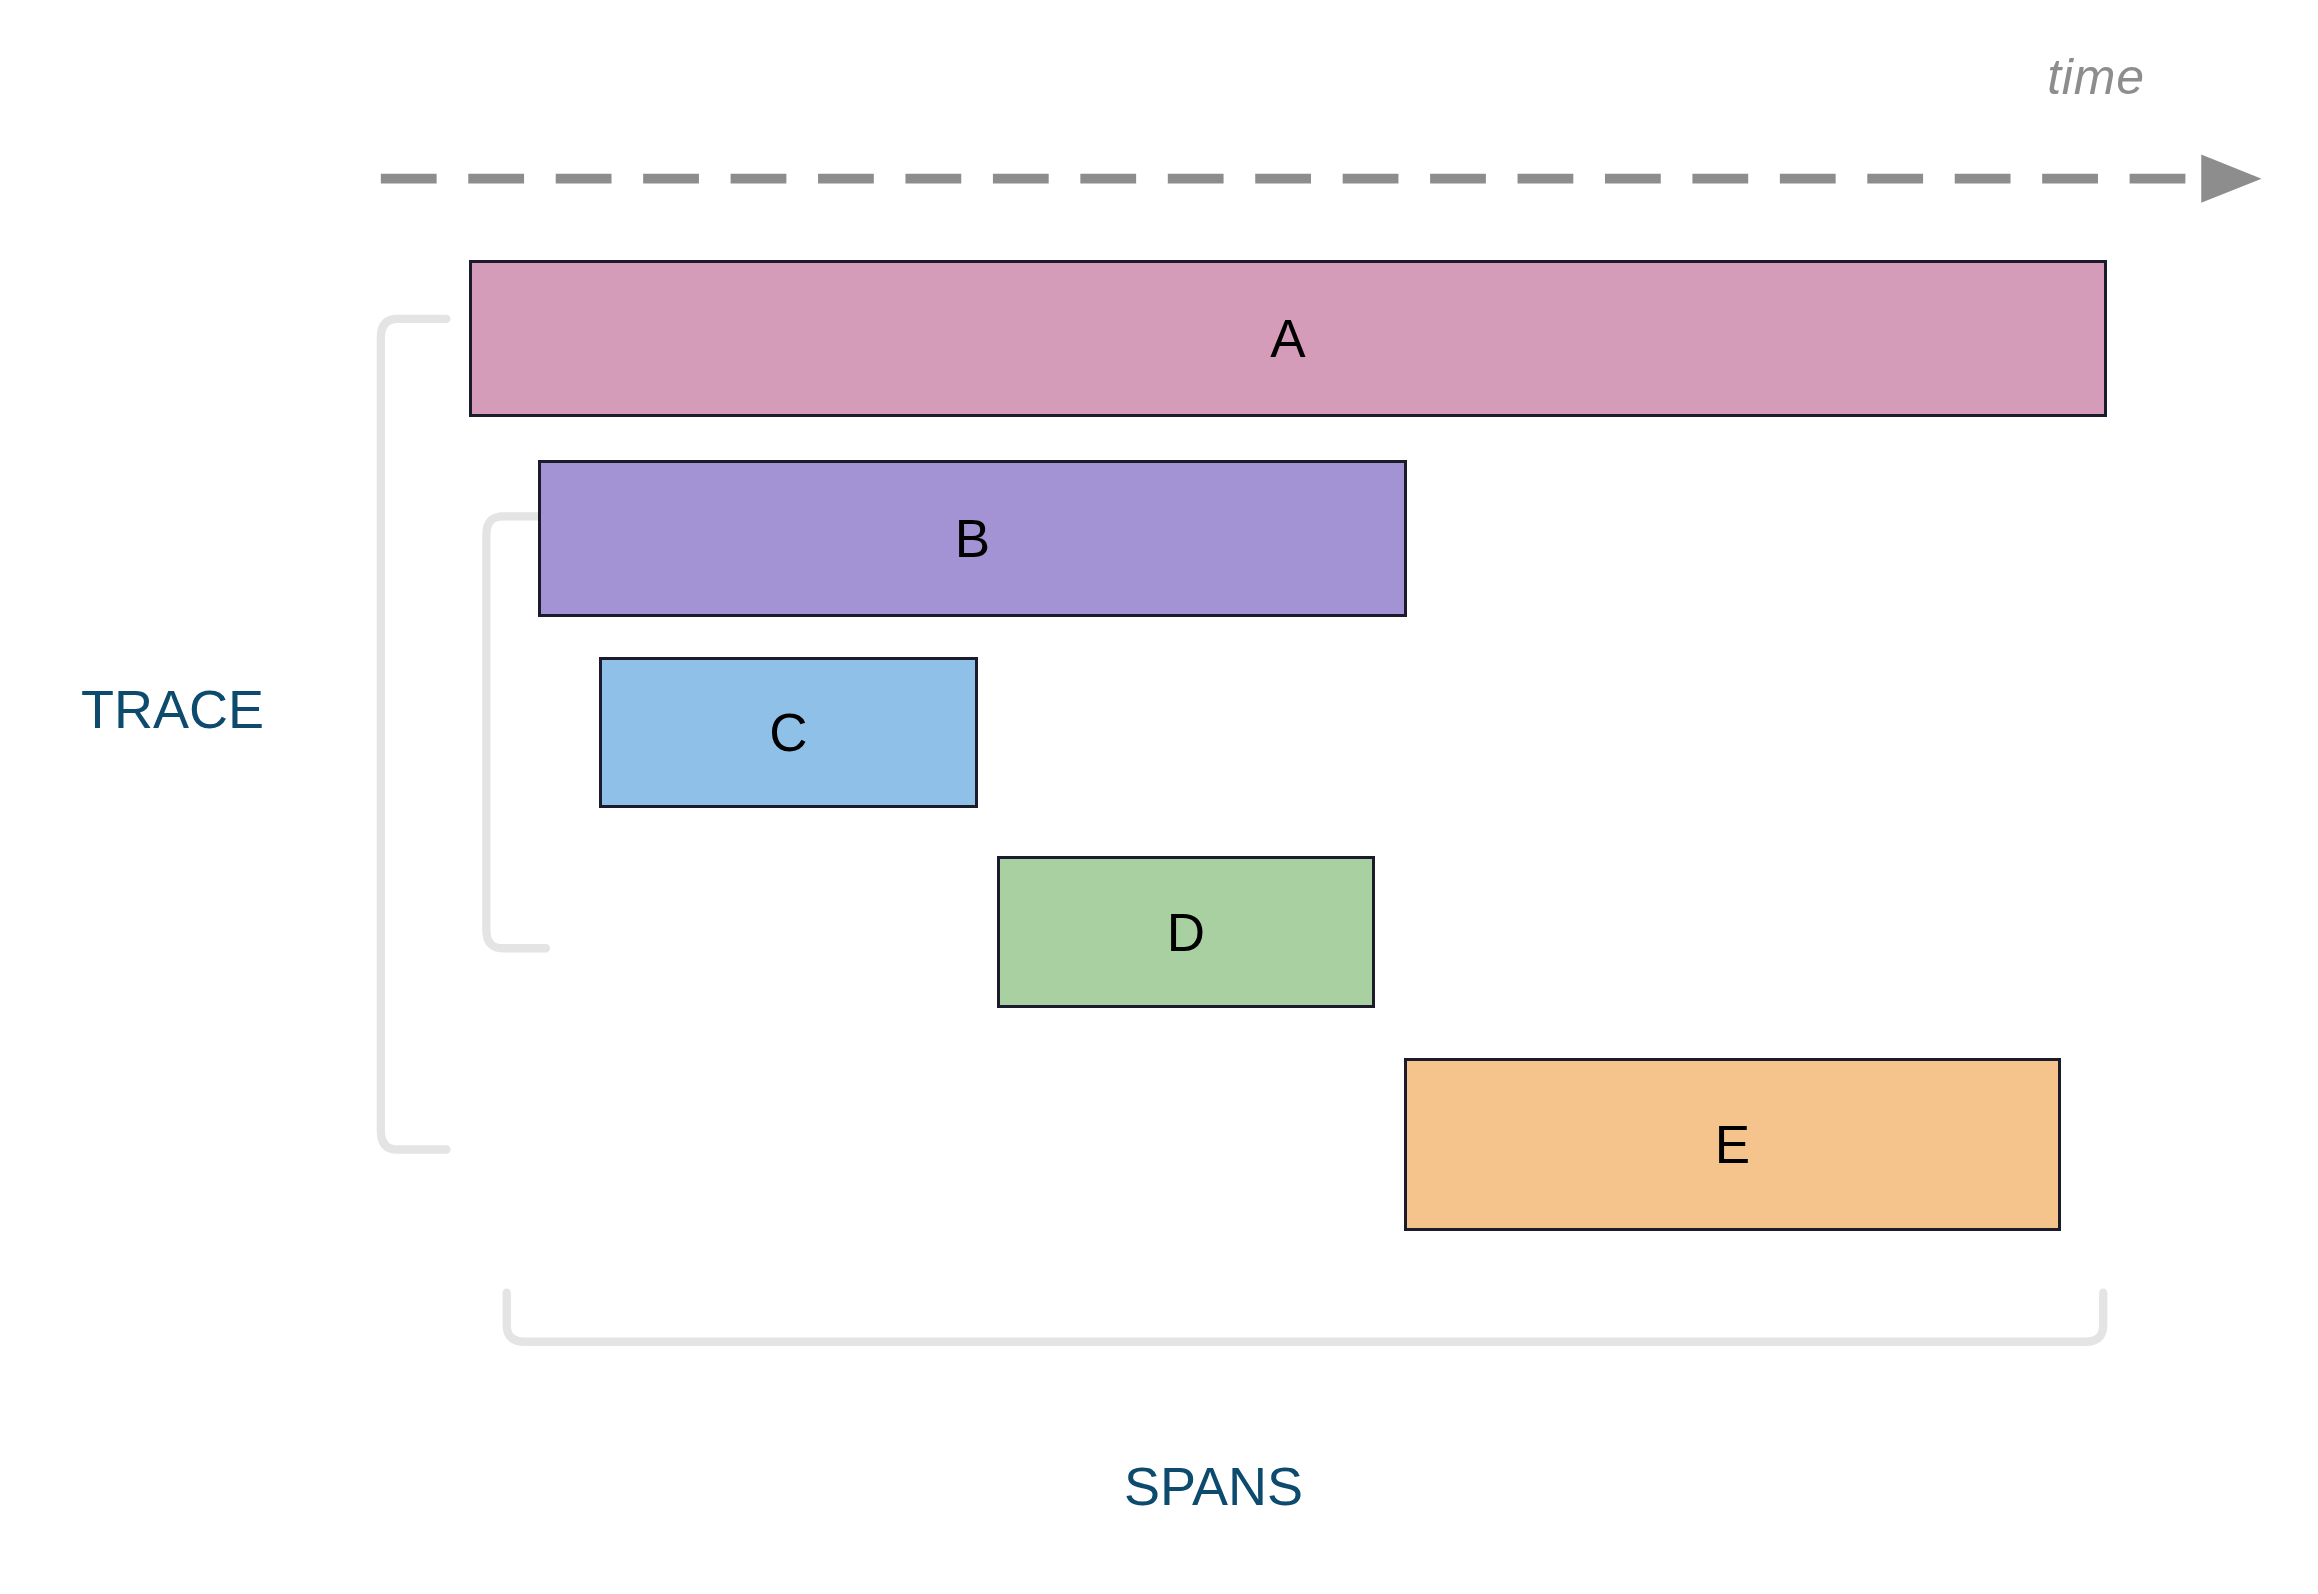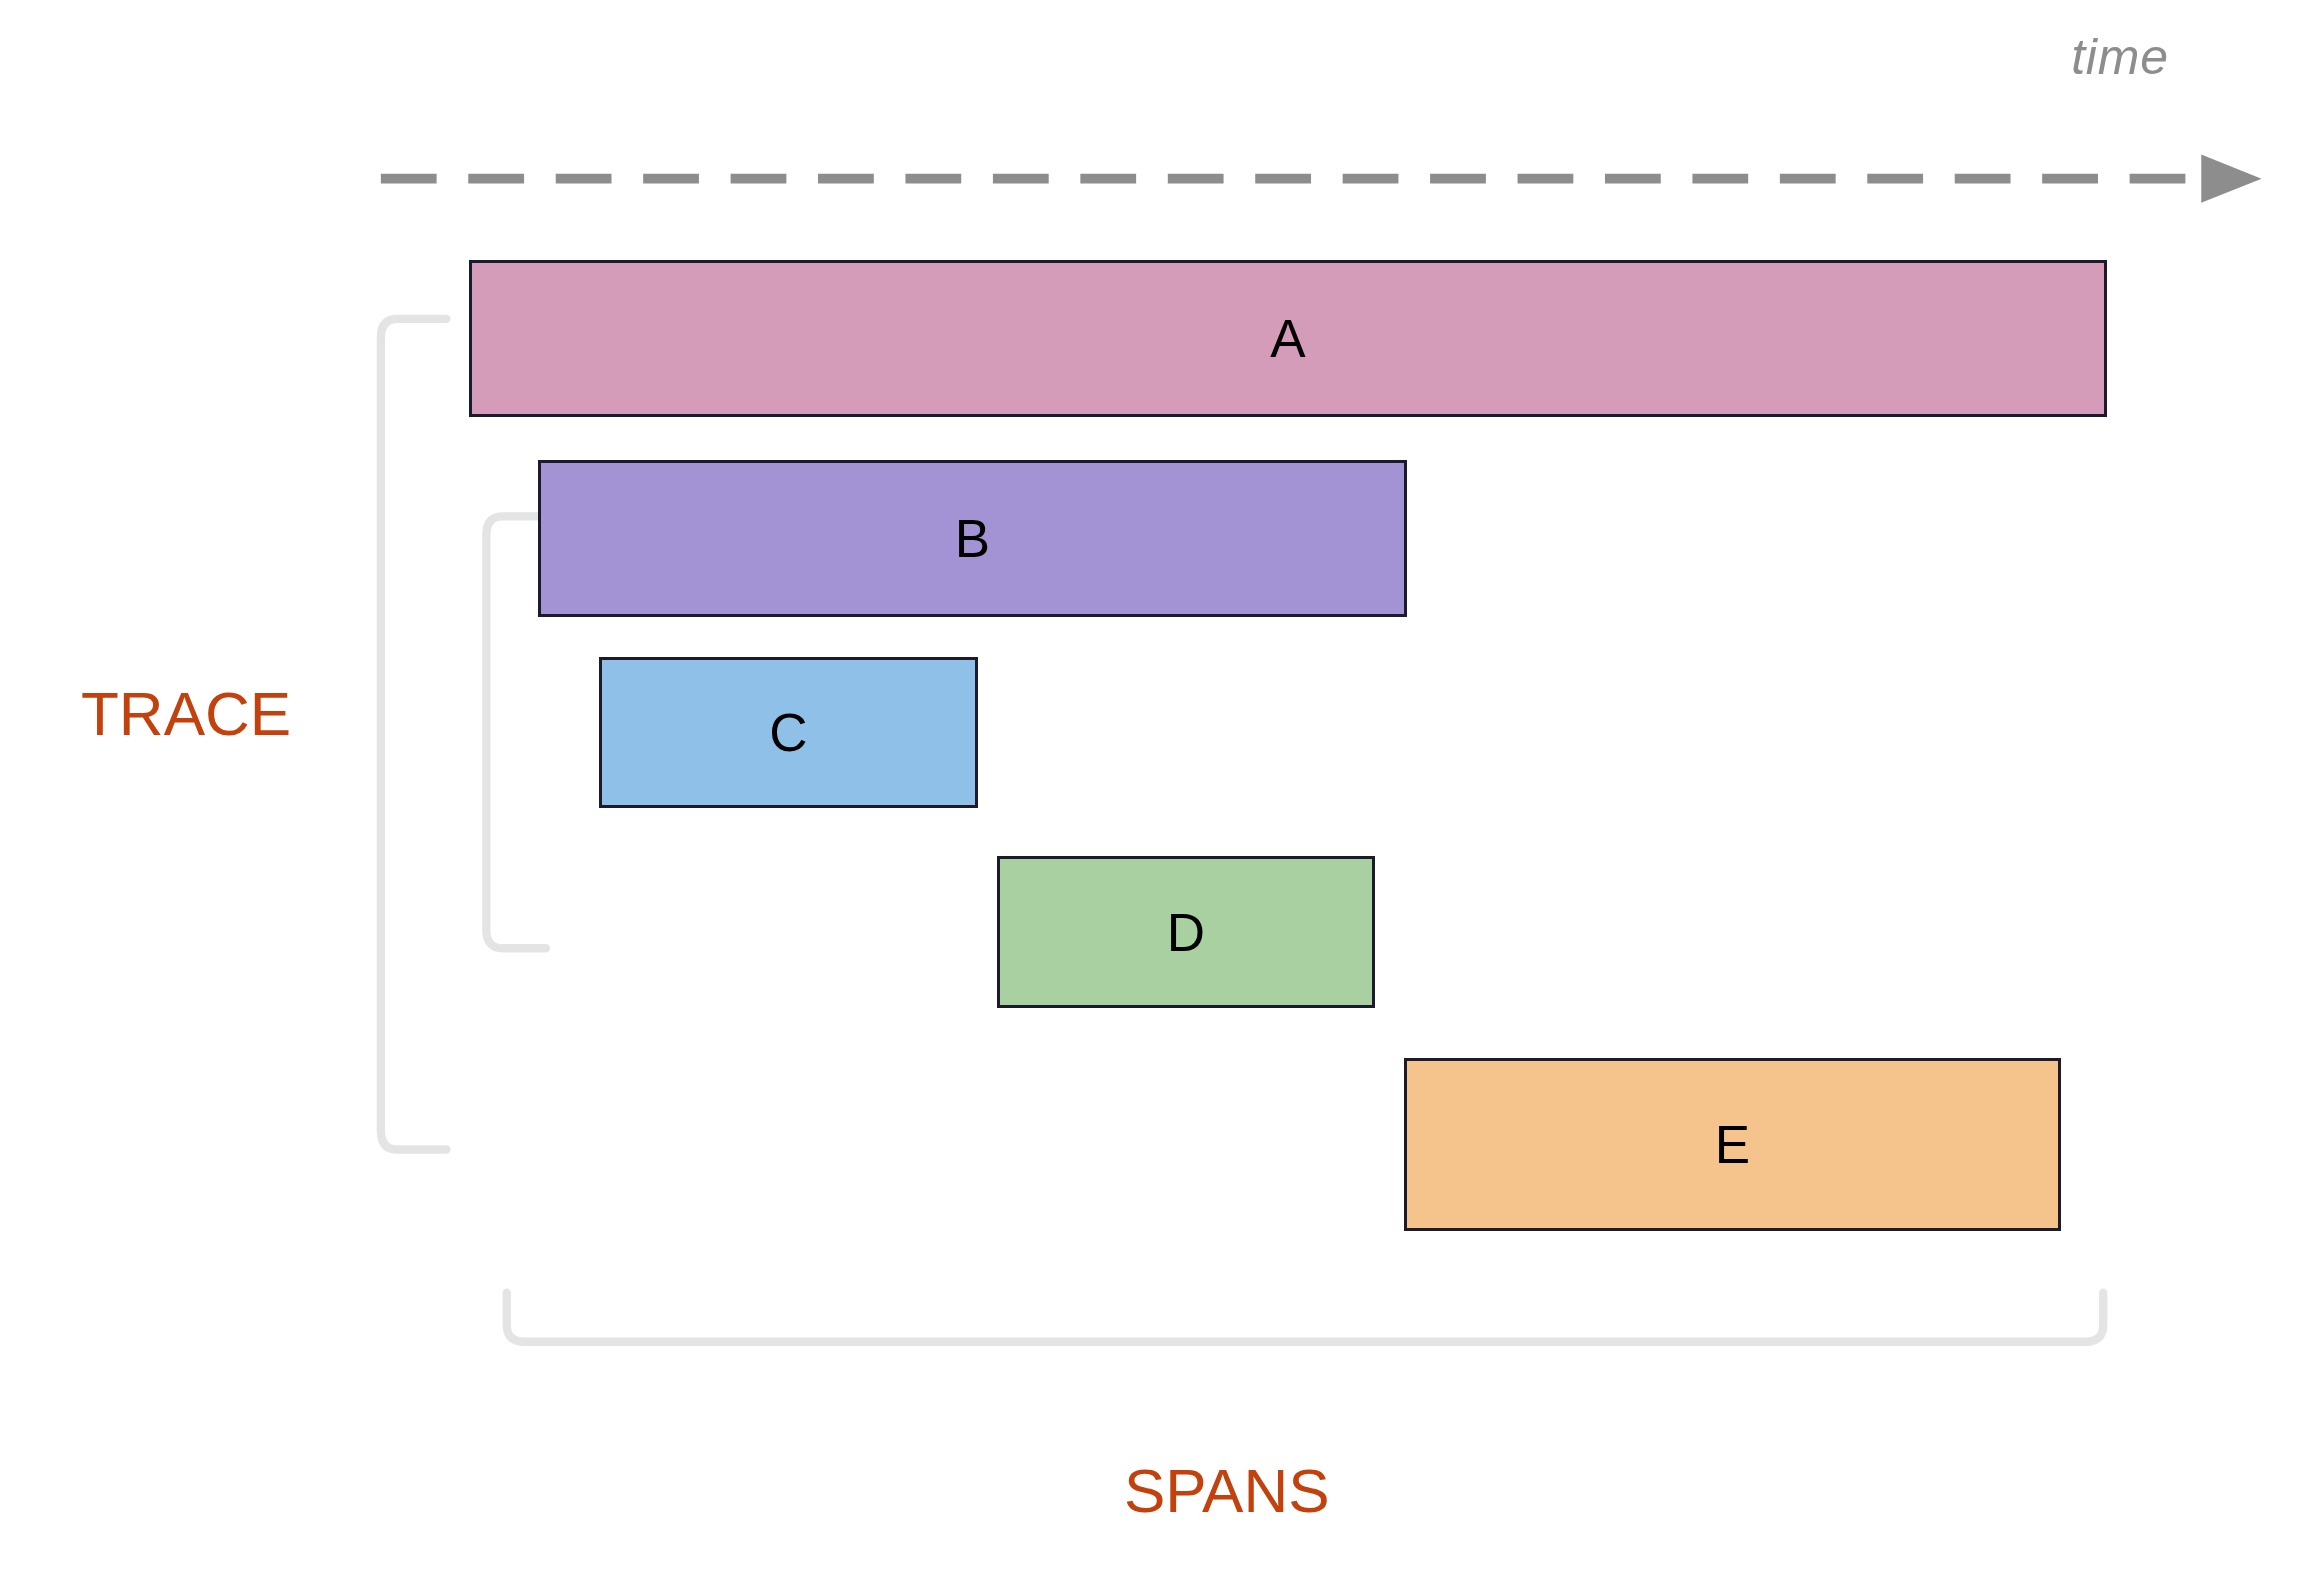--- a/index.html
+++ b/index.html
@@ -46,41 +46,41 @@
   .span-bar-label {
     font-size: 53px;
     color: #000000;
     line-height: 1;
     user-select: none;
   }
 
   
   .section-label {
     position: absolute;
-    font-size: 62px;
-    color: #c2410c;
+    font-size: 54px;
+    color: #0c4a6e;
     white-space: nowrap;
   }
 
   
   .bracket-svg {
     position: absolute;
     left: 0;
     top: 0;
     width: 2319px;
     height: 1595px;
     pointer-events: none;
   }
 </style>
 </head>
 <body>
 
 <div id="canvas">
 
-  <div class="time-label" style="left:2096px; top:28px; transform:translateX(-50%);margin-left:24px;">time</div>
+  <div class="time-label" style="left:2096px; top:48px; transform:translateX(-50%);">time</div>
 
   <svg class="time-axis-svg" viewBox="0 0 3076 2116" xmlns="http://www.w3.org/2000/svg">
     <line x1="505" y1="237" x2="2930" y2="237" stroke="#8d8d8d" stroke-width="13" stroke-dasharray="74 42" stroke-linecap="butt"></line>
     <polygon points="2920,205 3000,237 2920,269" fill="#8d8d8d"></polygon>
   </svg>
 
   <svg class="bracket-svg" viewBox="0 0 3076 2116" xmlns="http://www.w3.org/2000/svg" fill="none">
 
     <path d="M 592 423 L 527 423 Q 505 423 505 448 L 505 1500 Q 505 1525 527 1525 L 592 1525" stroke="#e4e4e4" stroke-width="11" stroke-linecap="round" stroke-linejoin="round"></path>
 

